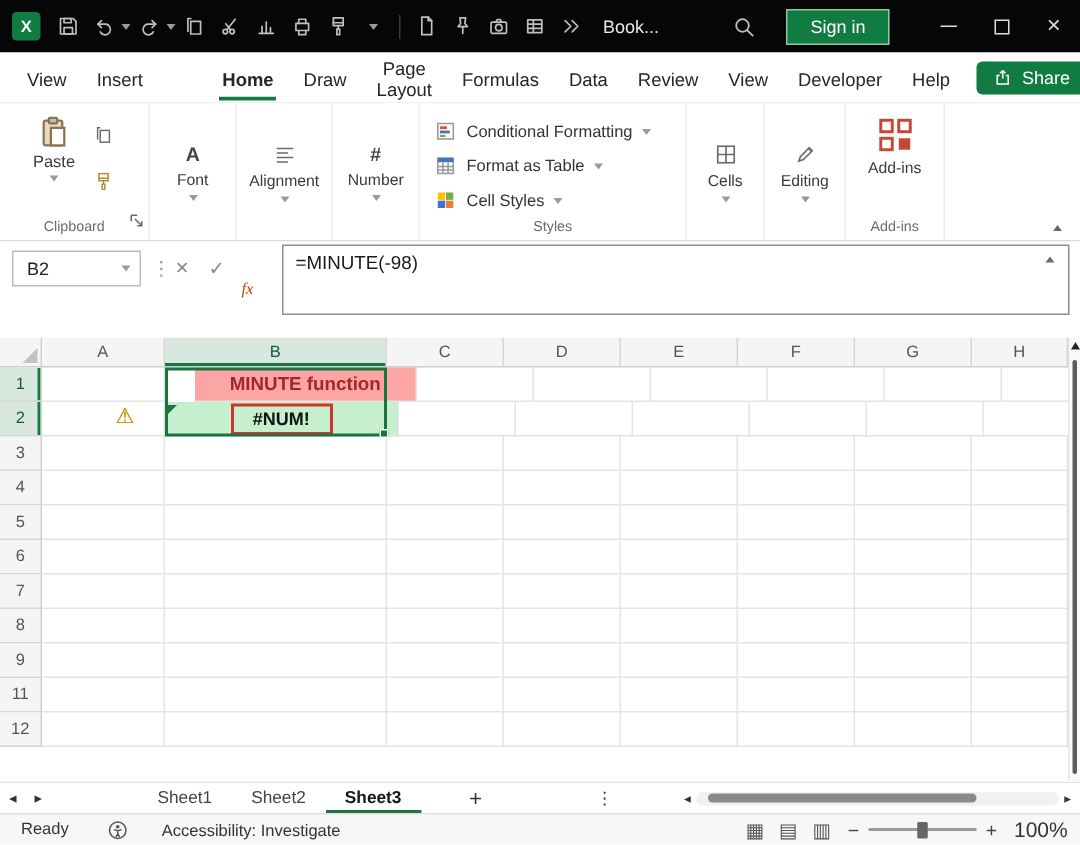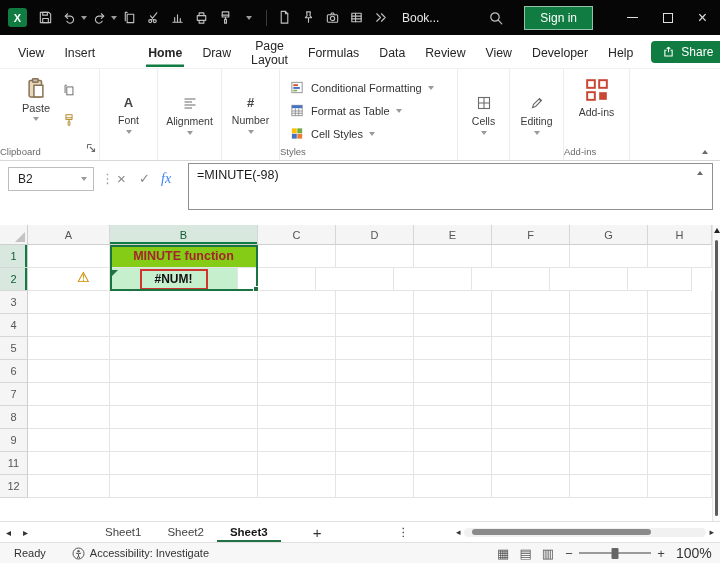--- a/index.html
+++ b/index.html
@@ -35,21 +35,21 @@
              padding:0 14px 0 16px; gap:16px; border-bottom:1px solid #f0f0f0; }
   .menu-item { font-size:12.3px; color:#262626; padding:9px 2px 7px; cursor:pointer; }
   .menu-item.active { font-weight:700; box-shadow:inset 0 -2.5px 0 #107C41;margin-left:33px; }
   .share-btn { margin-left:auto; background:#107C41; color:#fff; border:none; border-radius:4px;
                font-size:12px; padding:4px 11px; display:flex; align-items:center; gap:6px; cursor:pointer; }
   .share-btn svg { stroke:#fff; fill:none; stroke-width:1.3; }
 
   
   .ribbon { height:92px; background:#fff; border-bottom:1px solid #d8d8d8; display:flex; position:relative; }
   .rib-sec { position:relative; height:100%; border-right:1px solid #ececec; flex-shrink:0; }
-  .grp-label { position:absolute; bottom:3px; left:0; right:0; 
+  .grp-label { position:absolute; bottom:3px; left:0; right:0; text-align:center;
                font-size:9.5px; color:#6a6a6a; }
   .launcher { position:absolute; right:3px; bottom:3px; }
   .rib-collapsed { width:58px; display:flex; flex-direction:column; align-items:center;
                    justify-content:center; gap:4px; color:#3b3b3b; cursor:pointer; }
   .rib-collapsed .lbl { font-size:10.5px; }
   .rib-ic-txt { font-size:13px; font-weight:700; color:#444; }
   .rib svg, .rib-collapsed svg, .styles-row svg { stroke:#6b6b6b; fill:none; stroke-width:1.1; }
   .paste-btn { position:absolute; left:14px; top:8px; width:44px; display:flex; flex-direction:column;
                align-items:center; gap:3px; font-size:11px; color:#3b3b3b; cursor:pointer; }
   .clip-small { position:absolute; left:62px; top:14px; display:flex; flex-direction:column; gap:12px; }
@@ -63,21 +63,21 @@
 
   
   .fbar { height:64px; background:#fff; position:relative; }
   .namebox { position:absolute; left:8px; top:6px; width:86px; height:24px;
              border:1px solid #bdbdbd; display:flex; align-items:center; padding:0 6px 0 9px;
              font-size:12px; color:#222; cursor:pointer; }
   .namebox .cdn { margin-left:auto; }
   .f-dots { position:absolute; left:101px; top:10px; color:#9a9a9a; font-size:13px; cursor:pointer; }
   .f-cancel { position:absolute; left:117px; top:9px; color:#888; font-size:15px; cursor:pointer; }
   .f-enter { position:absolute; left:139px; top:10px; color:#888; font-size:13px; cursor:pointer; }
-  .f-fx { position:absolute; left:161px; top:10px; color:#3b82f6; font-size:14px; font-style:italic;
+  .f-fx { position:absolute; left:161px; top:26px; color:#c2410c; font-size:11px; font-style:italic;
           font-family:"Liberation Serif", serif; cursor:pointer; }
   .f-input { position:absolute; left:188px; right:7px; top:2px; height:47px; background:#fff;
              border:1px solid #8f8f8f; padding:4px 8px; font-size:12.5px; color:#1a1a1a; }
   .f-collapse { position:absolute; right:9px; top:7px; }
 
   
   .gridwrap { height:296px; position:relative; background:#fff; overflow:hidden; }
   .hdr-row { display:flex; }
   .corner { width:28px; height:20px; background:#F5F5F5; border-right:1px solid #CFCFCF;
             border-bottom:1px solid #CFCFCF; position:relative; flex-shrink:0; cursor:pointer; }
@@ -87,22 +87,22 @@
            display:flex; align-items:center; justify-content:center; font-size:11px; color:#555;
            flex-shrink:0; cursor:pointer; }
   .hl-col { background:#D9E8DF; box-shadow:inset 0 -2px 0 #107C41; color:#0E5C2F; }
   .grid-row { display:flex; }
   .row-h { width:28px; height:23px; background:#F5F5F5; border-right:1px solid #CFCFCF;
            border-bottom:1px solid #D6D6D6; display:flex; align-items:center; justify-content:center;
            font-size:11px; color:#555; flex-shrink:0; cursor:pointer; }
   .hl-row { background:#D9E8DF; box-shadow:inset -2px 0 0 #107C41; color:#0E5C2F; }
   .cell { height:23px; border-right:1px solid #E4E4E4; border-bottom:1px solid #E4E4E4;
           font-size:12px; color:#222; padding:2px 3px; overflow:hidden; flex-shrink:0; cursor:cell; }
-  .cell-heading { background:#84cc16; color:#A4262C; font-weight:700; font-size:12.5px;
-                  display:flex; align-items:center; justify-content:center; padding:0; }
+  .cell-heading { background:#fca5a5; color:#A4262C; font-weight:700; font-size:12.5px;
+                  display:flex; align-items:center; justify-content:center; padding:0;margin-left:20px; }
   .cell-error { background:#C6EFCE; display:flex; align-items:center; justify-content:center; padding:0; }
   .redbox { border:2px solid #D0342C; padding:0 13px; font-weight:700; font-size:12px;
             line-height:17px; color:#111; }
   .sel-box { position:absolute; left:110px; top:20px; width:148px; height:46px;
              border:2px solid #1A7340; pointer-events:none; z-index:5; }
   .fill-handle { position:absolute; right:-3px; bottom:-3px; width:6px; height:6px;
                  background:#1A7340; border:1px solid #fff; pointer-events:auto; cursor:crosshair; }
   .err-tri { position:absolute; left:112px; top:45px; width:0; height:0; z-index:6;
              border-top:6px solid #217346; border-right:6px solid transparent; }
   .warn-btn { position:absolute; left:77px; top:45px; z-index:6; font-size:14px; line-height:1;
@@ -127,21 +127,21 @@
   .hscroll { margin-left:auto; margin-right:6px; display:flex; align-items:center; width:258px; gap:3px; }
   .hscroll .ar { color:#333; font-size:9px; cursor:pointer; }
   .htrack { flex:1; height:9px; background:#F1F1F1; border-radius:5px; position:relative; }
   .hthumb { position:absolute; left:8px; top:1.5px; height:6px; width:74%; background:#8a8a8a;
             border-radius:3px; cursor:grab; }
 
   
   .statusbar { height:21px; background:#F7F7F7; border-top:1px solid #E1E1E1; display:flex;
                align-items:center; font-size:11px; color:#333; padding:0 10px; }
   .sb-ready { margin-left:4px; }
-  .sb-acc { display:flex; align-items:center; gap:5px; margin-left:26px; cursor:pointer; }
+  .sb-acc { display:flex; align-items:flex-end; gap:23px; margin-left:26px; cursor:pointer; }
   .sb-right { margin-left:auto; display:flex; align-items:center; gap:10px; }
   .view-ic { font-size:13px; color:#555; cursor:pointer; line-height:1; }
   .zoom-ctl { display:flex; align-items:center; gap:5px; }
   .zbtn { font-size:13px; color:#444; cursor:pointer; width:10px; text-align:center; }
   .ztrack { width:72px; height:2px; background:#9a9a9a; position:relative; }
   .zthumb { position:absolute; left:50%; top:-4.5px; width:7px; height:11px; background:#666;
             transform:translateX(-50%); border-radius:1px; cursor:grab; }
   .zlevel { width:34px; text-align:right; font-size:14px; }
 </style>
 </head>
@@ -437,21 +437,21 @@
         <div class="cell" style="width: 78px;"></div>
         <div class="cell" style="width: 78px;"></div>
         <div class="cell" style="width: 78px;"></div>
         <div class="cell" style="width: 78px;"></div>
         <div class="cell" style="width: 78px;"></div>
         <div class="cell" style="width: 64px;"></div>
       </div>
       <div class="grid-row">
         <div class="row-h hl-row">2</div>
         <div class="cell" style="width: 82px;"></div>
-        <div class="cell cell-error" style="width: 128px;">
+        <div class="cell cell-error" style="width: 156px;">
           <div class="redbox">#NUM!</div>
         </div>
         <div class="cell" style="width: 78px;"></div>
         <div class="cell" style="width: 78px;"></div>
         <div class="cell" style="width: 78px;"></div>
         <div class="cell" style="width: 78px;"></div>
         <div class="cell" style="width: 78px;"></div>
         <div class="cell" style="width: 64px;"></div>
       </div>
       <div class="grid-row">

